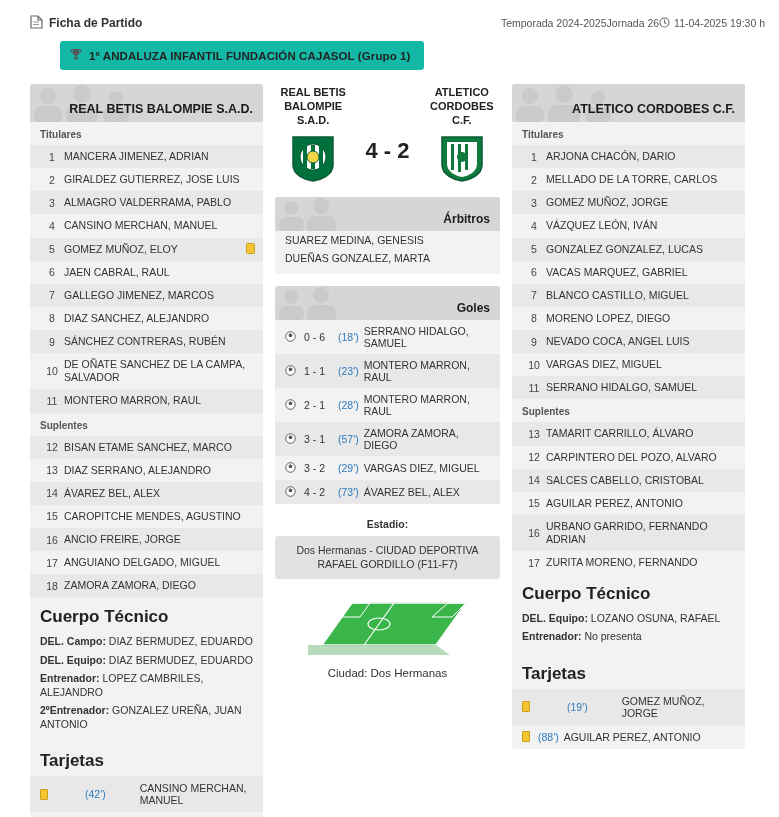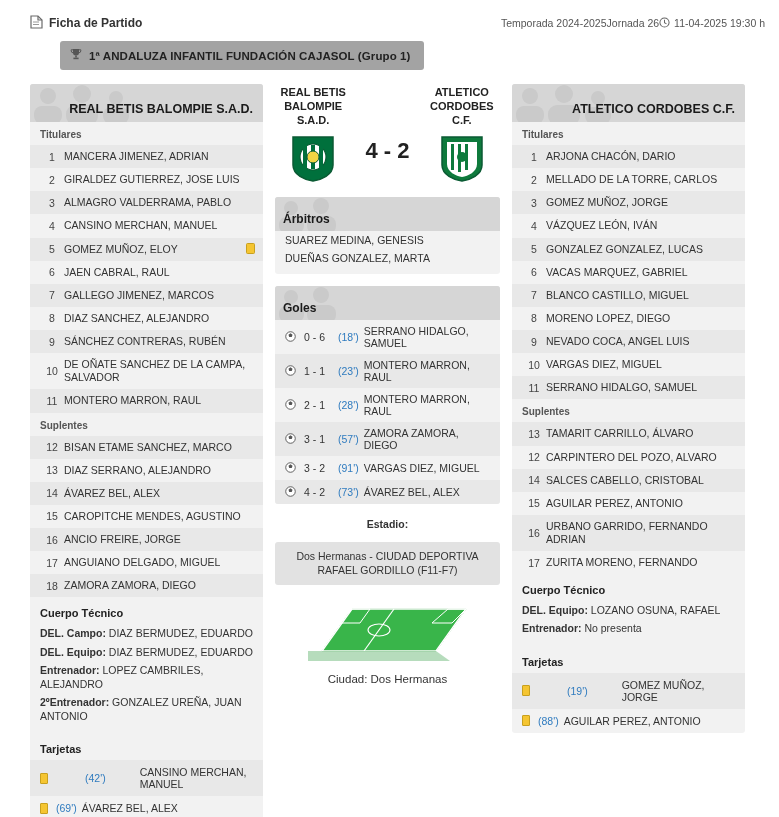--- a/index.html
+++ b/index.html
@@ -19,21 +19,21 @@
     padding: 15px 14px 6px 30px;
   }
   .topbar-left { display: flex; align-items: center; gap: 6px; }
   .topbar-title { font-size: 12px; font-weight: bold; color: #333; }
   .topbar-right { display: flex; align-items: center; font-size: 10.5px; color: #555; }
   .topbar-right .clock-wrap { display: flex; align-items: center; gap: 4px; }
   .ico { display: inline-block; vertical-align: middle; }
 
   .cat-bar {
     margin: 4px 30px 0 30px;
-    background: #a3a3a3;
+    background: #14b8a6;
     border-radius: 3px;
     display: inline-flex; align-items: center; gap: 7px;
     padding: 7px 14px 7px 10px;
     font-size: 11.5px; font-weight: bold; color: #222;
     letter-spacing: .1px;
   }
 
   
   .columns {
     display: flex; gap: 12px;
@@ -75,21 +75,21 @@
     padding: 5px 8px 5px 10px;
     font-size: 10.5px; color: #333;
     min-height: 22px;
   }
   .plist li.alt { background: #e8e8e8; }
   .pnum { width: 24px; flex: 0 0 24px; text-align: center; color: #444; }
   .pname { flex: 1; line-height: 1.25; }
   .badge-ico { margin-left: 4px; }
 
   .block-title {
-    font-size: 11px; font-weight: bold; color: #222;
+    font-size: 17px; font-weight: bold; color: #222;
     padding: 10px 10px 5px 10px;
   }
   .kv { padding: 2px 10px; font-size: 10.5px; line-height: 1.35; }
   .kv b { font-weight: bold; color: #333; }
   .pad-bottom { padding-bottom: 10px; }
 
   .card-row {
     display: flex; align-items: center;
     padding: 6px 10px; font-size: 10.5px;
     min-height: 24px;
@@ -111,38 +111,38 @@
   .mt-name { font-size: 11px; font-weight: bold; color: #222; line-height: 1.25; }
   .crest { margin: 8px auto 0 auto; }
   .score {
     font-size: 22px; font-weight: bold; color: #222;
     width: 70px; text-align: center; padding-top: 52px;
   }
 
   .mid-card { background: #f2f2f2; border-radius: 3px; margin-top: 12px; position: relative; overflow: hidden; }
   .mid-head {
     height: 34px; background: #d9d9d9;
-    display: flex; align-items: flex-end; 
+    display: flex; align-items: flex-end; justify-content: flex-end;
     padding: 0 10px 5px 8px; position: relative; overflow: hidden;
   }
   .mid-head-title { position: relative; font-size: 12px; font-weight: bold; color: #1a1a1a; }
   .ref-line { padding: 3px 10px; font-size: 10.5px; color: #333; }
   .ref-line:first-of-type { padding-top: 8px; }
 
   .goal-row {
     display: flex; align-items: center;
     padding: 5px 10px; font-size: 10.5px; min-height: 24px;
   }
   .goal-row.alt { background: #e8e8e8; }
   .goal-score { width: 34px; flex: 0 0 34px; color: #333; margin-left: 6px; }
   .ball { margin-right: 2px; }
 
   .stadium-title { text-align: center; font-size: 10.5px; font-weight: bold; color: #333; margin-top: 14px; }
   .stadium-box {
-    margin-top: 12px; background: #e2e2e2; border-radius: 3px;
+    margin-top: 6px; background: #e2e2e2; border-radius: 3px;
     padding: 7px 10px; text-align: center; font-size: 10.5px; color: #333; line-height: 1.35;
   }
   .pitch-wrap { text-align: center; margin-top: 14px; }
   .city-line { text-align: center; font-size: 11.5px; color: #333; margin-top: 10px; }
 </style>
 </head>
 <body>
 
 <div class="page">
 
@@ -411,21 +411,21 @@
           <span class="goal-score">3 - 1</span>
           <span class="min">(57')</span>
           <span>ZAMORA ZAMORA, DIEGO</span>
         </div>
         <div class="goal-row">
           <span class="ball"><svg width="11" height="11" viewBox="0 0 12 12">
                 <circle cx="6" cy="6" r="5.2" fill="#fff" stroke="#555" stroke-width="1"></circle>
                 <path d="M6 2.4l2.2 1.6-.8 2.6H4.6L3.8 4z" fill="#555"></path>
               </svg></span>
           <span class="goal-score">3 - 2</span>
-          <span class="min">(91')</span>
+          <span class="min">(29')</span>
           <span>VARGAS DIEZ, MIGUEL</span>
         </div>
         <div class="goal-row alt">
           <span class="ball"><svg width="11" height="11" viewBox="0 0 12 12">
                 <circle cx="6" cy="6" r="5.2" fill="#fff" stroke="#555" stroke-width="1"></circle>
                 <path d="M6 2.4l2.2 1.6-.8 2.6H4.6L3.8 4z" fill="#555"></path>
               </svg></span>
           <span class="goal-score">4 - 2</span>
           <span class="min">(73')</span>
           <span>ÁVAREZ BEL, ALEX</span>

